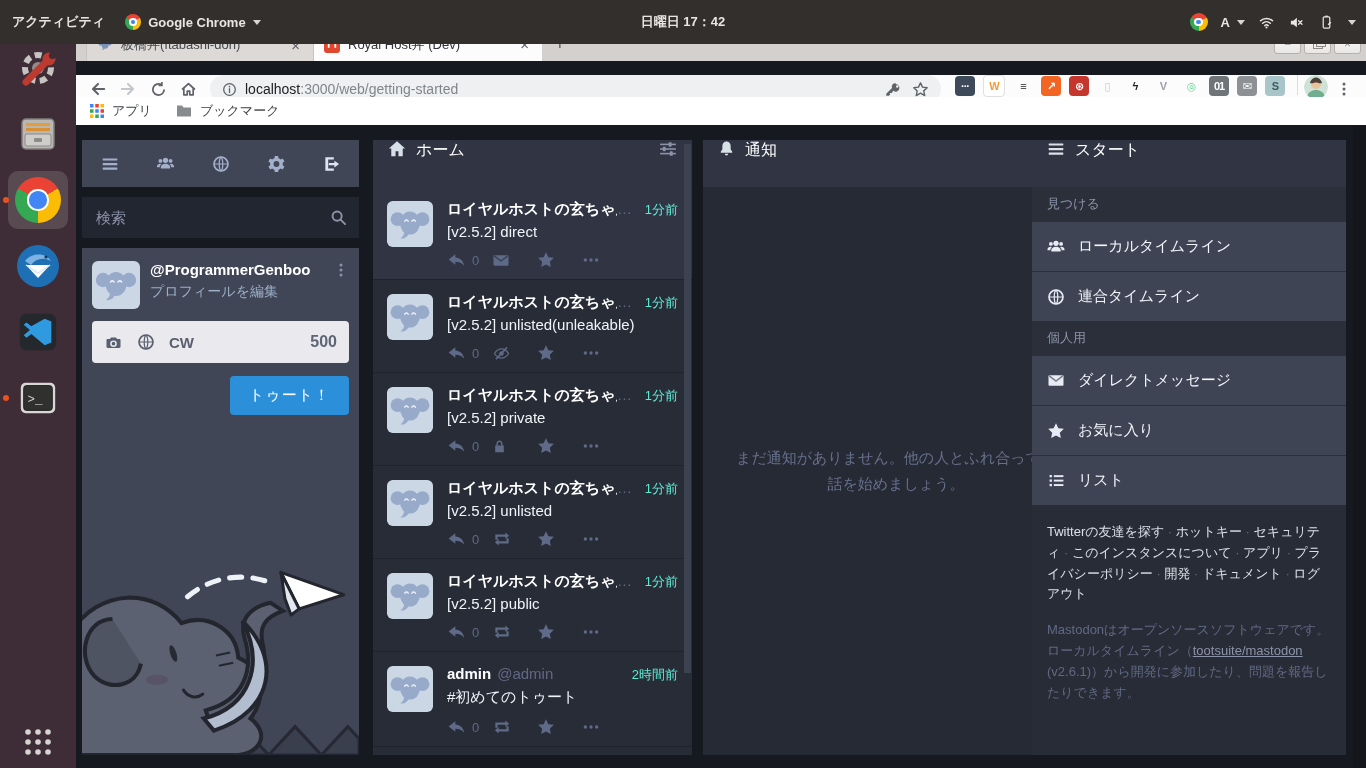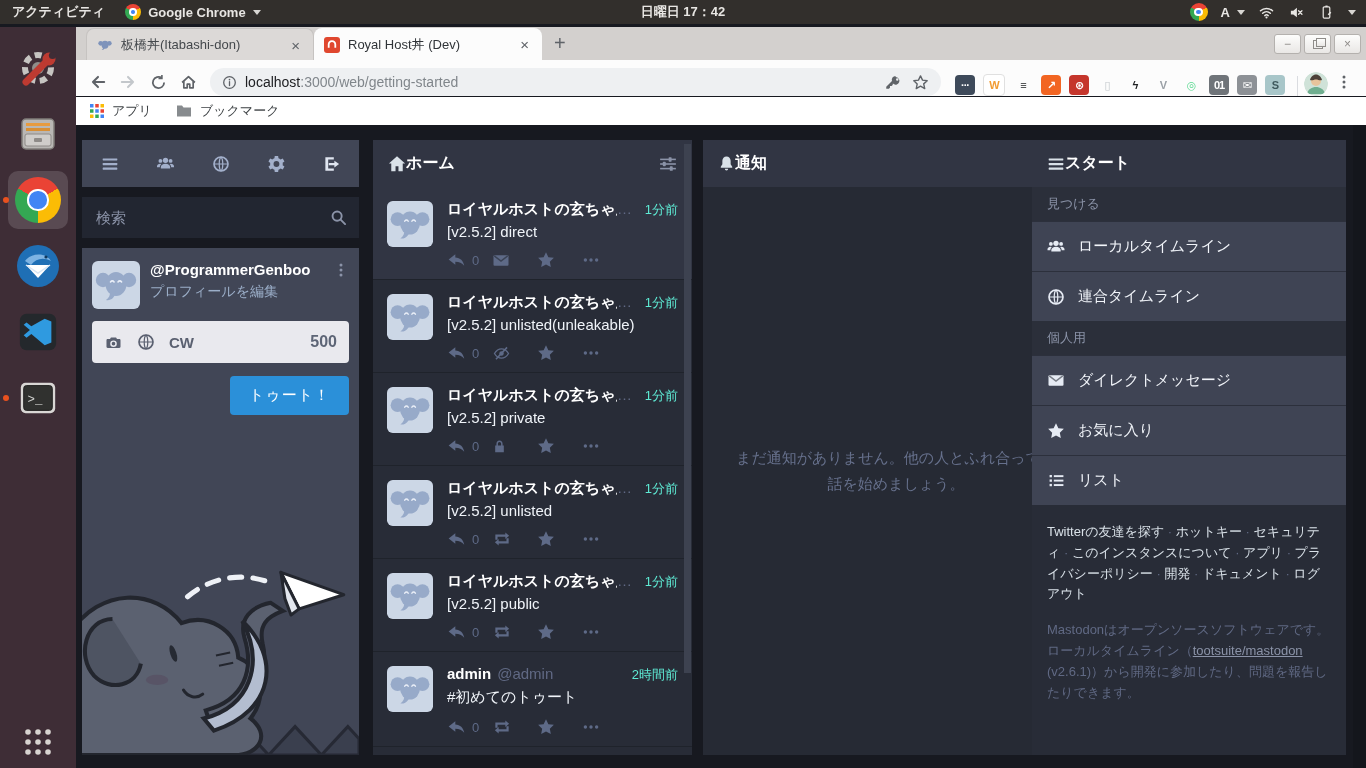--- a/index.html
+++ b/index.html
@@ -1,19 +1,19 @@
 <!DOCTYPE html>
 <html><head>
 <meta charset="utf-8">
 <style>
   html,body{margin:0;padding:0;background:#000;}
   #screen{position:relative;width:1366px;height:768px;overflow:hidden;
     font-family:"Liberation Sans","DejaVu Sans",sans-serif;background:#171920;}
   
-  .topbar{position:absolute;top:0;left:0;right:0;height:24px;background:#322f2c;color:#e8e6e3;
+  .topbar{position:absolute;top:0;left:0;right:0;height:44px;background:#322f2c;color:#e8e6e3;
     display:flex;align-items:center;font-size:13px;font-weight:700;z-index:50;}
   .tb-left{display:flex;align-items:center;gap:20px;padding-left:12px;}
   .tb-app{display:flex;align-items:center;gap:7px;}
   .tb-clock{position:absolute;left:50%;transform:translateX(-50%);font-weight:700;}
   .tb-right{margin-left:auto;display:flex;align-items:center;gap:13px;padding-right:10px;}
   .caret{width:0;height:0;border-left:4px solid transparent;border-right:4px solid transparent;border-top:5px solid #d8d6d3;display:inline-block;}
   .chrome-logo{display:inline-block;border-radius:50%;position:relative;
     background:conic-gradient(from 300deg,#ea4335 0 120deg,#fbbc05 0 240deg,#34a853 0 360deg);}
   .chrome-logo::after{content:"";position:absolute;inset:27%;background:#4285f4;border:2px solid #fff;border-radius:50%;}
   .cl16{width:16px;height:16px;}.cl18{width:18px;height:18px;}
@@ -34,42 +34,42 @@
   .tab.active{background:#fcfcfc;color:#303438;}
   .tab-title{flex:1;overflow:hidden;white-space:nowrap;text-overflow:ellipsis;}
   .tab-close{color:#5f6368;font-size:15px;line-height:1;padding:1px 3px;border-radius:50%;}
   .favicon{width:16px;height:16px;flex:0 0 16px;display:inline-flex;}
   .newtab{font-size:20px;color:#5f6368;padding:0 12px 6px;}
   .wincontrols{margin-left:auto;display:flex;gap:3px;align-self:center;margin-right:5px;}
   .wc{width:25px;height:18px;border:1px solid #b4b1ae;border-radius:3px;background:linear-gradient(#fdfdfc,#e9e7e5);
     color:#8f8c89;font-size:12px;display:flex;align-items:center;justify-content:center;line-height:1;}
   .wc-restore{width:8px;height:7px;border:1px solid #8f8c89;position:relative;}
   .wc-restore::before{content:"";position:absolute;left:2px;top:-3px;width:8px;height:7px;border:1px solid #8f8c89;background:linear-gradient(#fdfdfc,#e9e7e5);}
-  .toolbar{position:absolute;top:33px;left:0;right:0;height:36px;background:#fcfcfc;display:flex;align-items:flex-end;padding:0 8px;gap:2px;box-sizing:border-box;}
+  .toolbar{position:absolute;top:48px;left:0;right:0;height:36px;background:#fcfcfc;display:flex;align-items:flex-start;padding:0 8px;gap:2px;box-sizing:border-box;}
   .navbtn{width:28px;height:28px;display:flex;align-items:center;justify-content:center;color:#5f6368;}
   .navbtn.disabled{color:#c3c7cb;}
   .urlbar{flex:1;height:28px;background:#eef0f2;border-radius:14px;display:flex;align-items:center;
     padding:0 12px;margin:0 6px;font-size:14px;gap:8px;box-sizing:border-box;min-width:0;}
   .url-host{color:#202124;}
   .url-path{color:#80868b;}
   .urlbar-right{margin-left:auto;display:flex;align-items:center;gap:10px;color:#5f6368;}
   .ext-row{display:flex;align-items:center;gap:8px;padding:0 6px;}
   .ext{width:20px;height:20px;border-radius:4px;display:flex;align-items:center;justify-content:center;
     font-size:11px;font-weight:700;letter-spacing:-1px;}
   .tool-sep{width:1px;height:20px;background:#dadce0;margin:0 4px;}
   .avatar-browser{width:24px;height:24px;border-radius:50%;overflow:hidden;display:inline-flex;}
   .bookmarks{position:absolute;top:70px;left:0;right:0;height:28px;background:#fff;display:flex;align-items:center;
     gap:24px;padding-left:14px;font-size:13px;color:#3c4043;box-sizing:border-box;}
   .bm-item{display:flex;align-items:center;gap:8px;}
   
   .content{position:absolute;top:98px;left:0;right:0;bottom:0;background:#171920;}
   .pagescroll{position:absolute;right:0;top:0;bottom:0;width:13px;background:#14161c;}
   .col{position:absolute;top:15px;bottom:13px;background:#282c37;display:flex;flex-direction:column;overflow:hidden;}
-  .col-header{height:47px;flex:0 0 47px;background:#313543;display:flex;align-items:center;gap:0;
-    padding:0 15px;color:#fff;font-size:16px;font-weight:bold;}
+  .col-header{height:47px;flex:0 0 47px;background:#313543;display:flex;align-items:flex-start;gap:10px;
+    padding:0 15px;color:#fff;font-size:16px;}
   .col-header .hicon{color:#d9e1e8;display:inline-flex;}
   .col-header .settings{margin-left:auto;color:#8b93a8;display:inline-flex;}
   
   .drawer{position:absolute;left:0;top:0;bottom:0;width:290px;padding:15px 7px 13px 6px;box-sizing:border-box;
     display:flex;flex-direction:column;gap:10px;}
   .d-nav{height:47px;flex:0 0 47px;background:#414656;display:flex;align-items:center;justify-content:space-around;color:#a3b0cb;}
   .d-nav .dnav-i{display:inline-flex;padding:6px;}
   .d-search{height:41px;flex:0 0 41px;background:#222631;display:flex;align-items:center;padding:0 12px;gap:8px;}
   .d-search input{flex:1;background:transparent;border:none;outline:none;color:#d9e1e8;font-size:15px;font-family:inherit;}
   .d-search input::placeholder{color:#8b93a8;}

